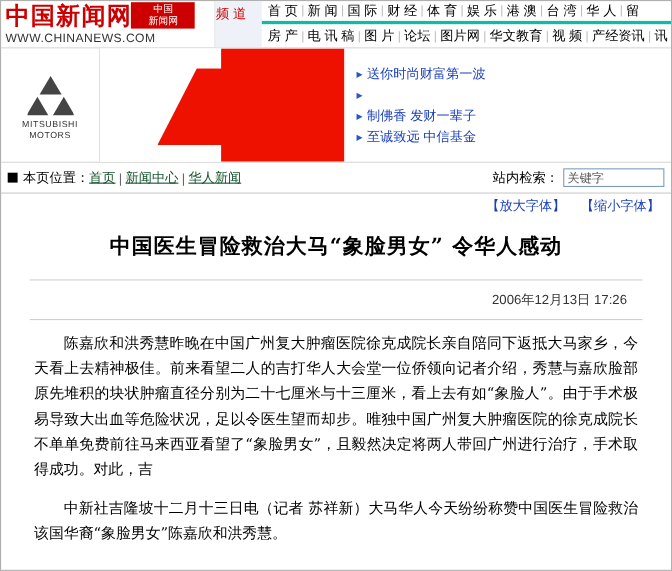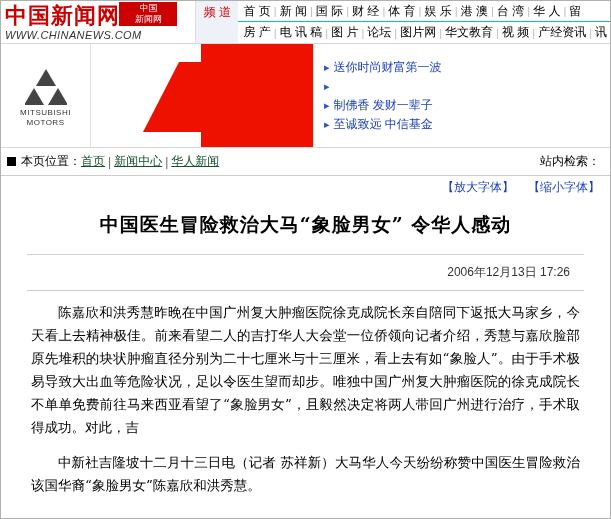--- a/index.html
+++ b/index.html
@@ -57,47 +57,46 @@
     line-height: 11px;
     text-align: center;
     padding: 1px 12px;
   }
   .logo-url {
     font-family: "Liberation Sans", sans-serif;
     font-size: 11px;
     color: #333333;
     letter-spacing: 0.4px;
     margin-top: 2px;
-    font-style: italic;
   }
   .navwrap {
     flex: 1;
     display: flex;
     box-sizing: border-box;
     border-left: 1px solid #dddddd;
   }
   .nav-label {
     width: 42px;
     background: #eef2f8;
     color: #cc0000;
     font-size: 12px;
-    text-align: center;
+    text-align: left;
     padding-top: 3px;
     box-sizing: border-box;
   }
   .nav-rows {
     flex: 1;
   }
   .nav-row {
     height: 21px;
     display: flex;
     align-items: center;
     box-sizing: border-box;
     padding-left: 2px;
-    border-bottom: 1px solid #14b8a6;
+    border-bottom: 3px solid #14b8a6;
   }
   .nav-row:last-child { border-bottom: none; }
   .nav-row a {
     color: #000000;
     text-decoration: none;
     font-size: 12px;
     padding: 0 3px;
     white-space: nowrap;
   }
   .nav-sep {
@@ -372,20 +371,21 @@
   <div class="crumbbar">
     <span class="sq"></span>
     <span class="crumb-label">本页位置：</span>
     <a href="#">首页</a>
     <span class="crumb-sep">|</span>
     <a href="#">新闻中心</a>
     <span class="crumb-sep">|</span>
     <a href="#">华人新闻</a>
     <span class="searchwrap">
       <span class="slabel">站内检索：</span>
+      <span class="searchbox">关键字</span>
     </span>
   </div>
 
   <div class="fontbar">
     <span>【放大字体】</span>
     <span>【缩小字体】</span>
   </div>
 
   <div class="article">
     <div class="headline">中国医生冒险救治大马“象脸男女” 令华人感动</div>

